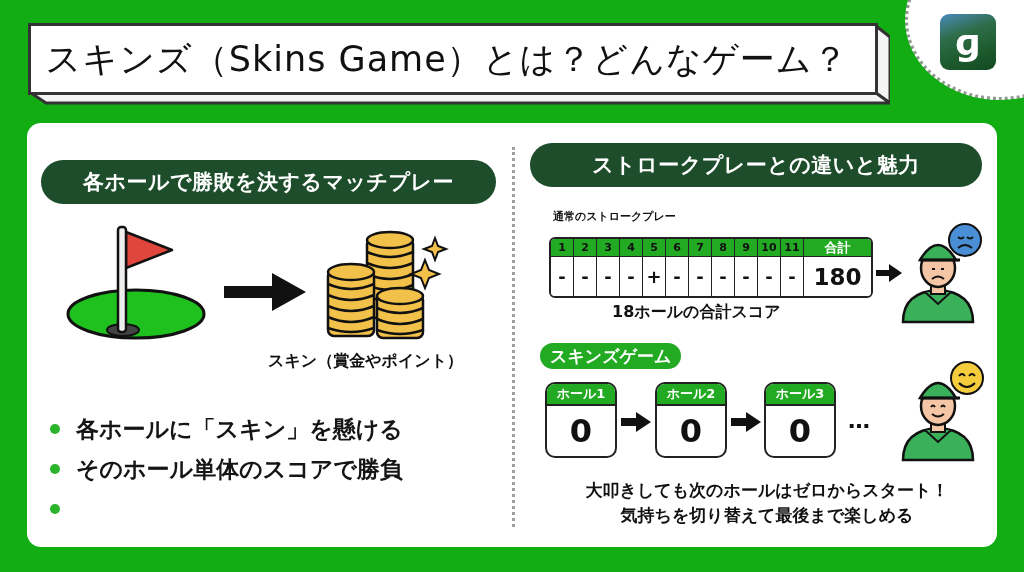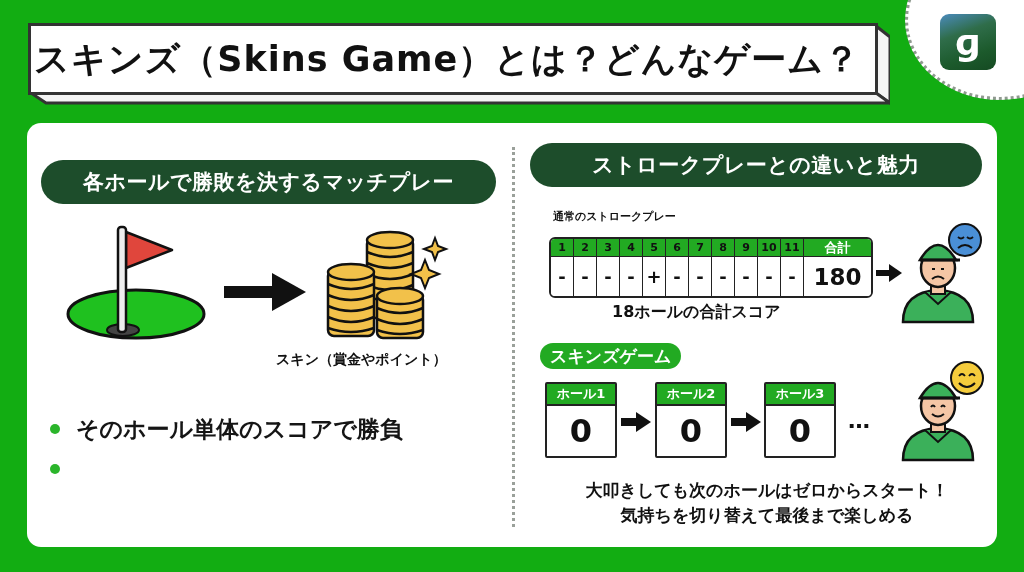--- a/index.html
+++ b/index.html
@@ -9,21 +9,21 @@
     font-family: "DejaVu Sans", "Liberation Sans", sans-serif;
     position: relative;
     color: #111;
   }
   
   .title-wrap { position: absolute; left: 28px; top: 23px; width: 862px; height: 82px; }
   .title-wrap svg.bevel { position: absolute; left: 0; top: 0; }
   .title-face {
     position: absolute; left: 3px; top: 3px; width: 832px; height: 66px;
     display: flex; align-items: center; justify-content: center;
-    font-size: 35px; font-weight: bold; letter-spacing: 1px; color: #111;
+    font-size: 35px; font-weight: normal; letter-spacing: 1px; color: #111;
   }
   
   .logo-circle {
     position: absolute; left: 905px; top: -60px; width: 190px; height: 160px;
     border-radius: 50%; background: #fff;
     border: 3px dotted #8f9a8f;
   }
   .logo-icon {
     position: absolute; left: 940px; top: 14px; width: 56px; height: 56px; border-radius: 9px;
     background: linear-gradient(160deg, #4b8bbd 0%, #2f6d4a 35%, #1c5a2c 70%, #154a22 100%);
@@ -41,21 +41,21 @@
   }
   .pill {
     position: absolute; height: 44px; border-radius: 22px; background: #1d4d2b;
     color: #fff; font-weight: bold; font-size: 21px;
     display: flex; align-items: center; justify-content: center; letter-spacing: 0.5px;
   }
   .pill-left { left: 41px; top: 160px; width: 455px; }
   .pill-right { left: 530px; top: 143px; width: 452px; }
 
   .abs { position: absolute; }
-  .caption-skin { left: 276px; top: 351px; font-size: 14px; font-weight: bold; }
+  .caption-skin { left: 268px; top: 351px; font-size: 16px; font-weight: bold; }
 
   .bullets { position: absolute; left: 50px; top: 409px; }
   .bullet {
     display: flex; align-items: center; height: 40px; font-size: 23px; font-weight: bold; color: #151515;
   }
   .bullet .dot { width: 10px; height: 10px; border-radius: 50%; background: #2bb52b; margin-right: 16px; }
 
   .stroke-title { left: 553px; top: 209px; font-size: 11px; font-weight: bold; }
   .score-table {
     position: absolute; left: 549px; top: 237px; width: 324px; height: 61px;
@@ -74,21 +74,21 @@
   .cell.total { flex: 1; border-right: none; }
   .score-body .cell.total { font-size: 23px; }
   .stroke-caption { left: 612px; top: 302px; font-size: 16px; font-weight: bold; }
 
   .skins-tag {
     position: absolute; left: 540px; top: 343px; height: 26px; padding: 0 10px;
     background: #22aa22; color: #fff; border-radius: 13px; font-size: 17px; font-weight: bold;
     display: flex; align-items: center;
   }
   .hole-box {
-    position: absolute; top: 382px; width: 72px; height: 76px; border: 2px solid #222; border-radius: 2px;
+    position: absolute; top: 382px; width: 72px; height: 76px; border: 2px solid #222; border-radius: 10px;
     overflow: hidden; background: #fff; display: flex; flex-direction: column;
   }
   .hole-head { height: 22px; background: #22aa22; color: #fff; font-weight: bold; font-size: 13px;
     display: flex; align-items: center; justify-content: center; border-bottom: 2px solid #222; }
   .hole-val { flex: 1; display: flex; align-items: center; justify-content: center; font-size: 32px; font-weight: bold; }
   .ellipsis { left: 848px; top: 408px; font-size: 22px; font-weight: bold; letter-spacing: 2px; }
 
   .bottom-text { position: absolute; left: 532px; top: 478px; width: 470px; text-align: center;
     font-size: 17px; font-weight: bold; line-height: 25px; }
 </style>
@@ -138,20 +138,24 @@
     <rect x="52" y="66" width="46" height="44" rx="6"></rect>
     <ellipse cx="75" cy="68" rx="23" ry="8"></ellipse>
     <path d="M52 80 q23 10 46 0 M52 91 q23 10 46 0 M52 102 q23 8 46 0" fill="none"></path>
     <path d="M110 10 l3 8 l8 3 l-8 3 l-3 8 l-3 -8 l-8 -3 l8 -3z" stroke-width="2"></path>
     <path d="M100 32 l4 10 l10 4 l-10 4 l-4 10 l-4 -10 l-10 -4 l10 -4z" stroke-width="2"></path>
   </g>
 </svg>
 <div class="abs caption-skin">スキン（賞金やポイント）</div>
 
 <div class="bullets">
+  <div class="bullet">
+      <span class="dot"></span>
+      <span>各ホールに「スキン」を懸ける</span>
+    </div>
   <div class="bullet">
       <span class="dot"></span>
       <span>そのホール単体のスコアで勝負</span>
     </div>
   <div class="bullet">
       <span class="dot"></span>
     </div>
 </div>
 
 <div class="abs stroke-title">通常のストロークプレー</div>

